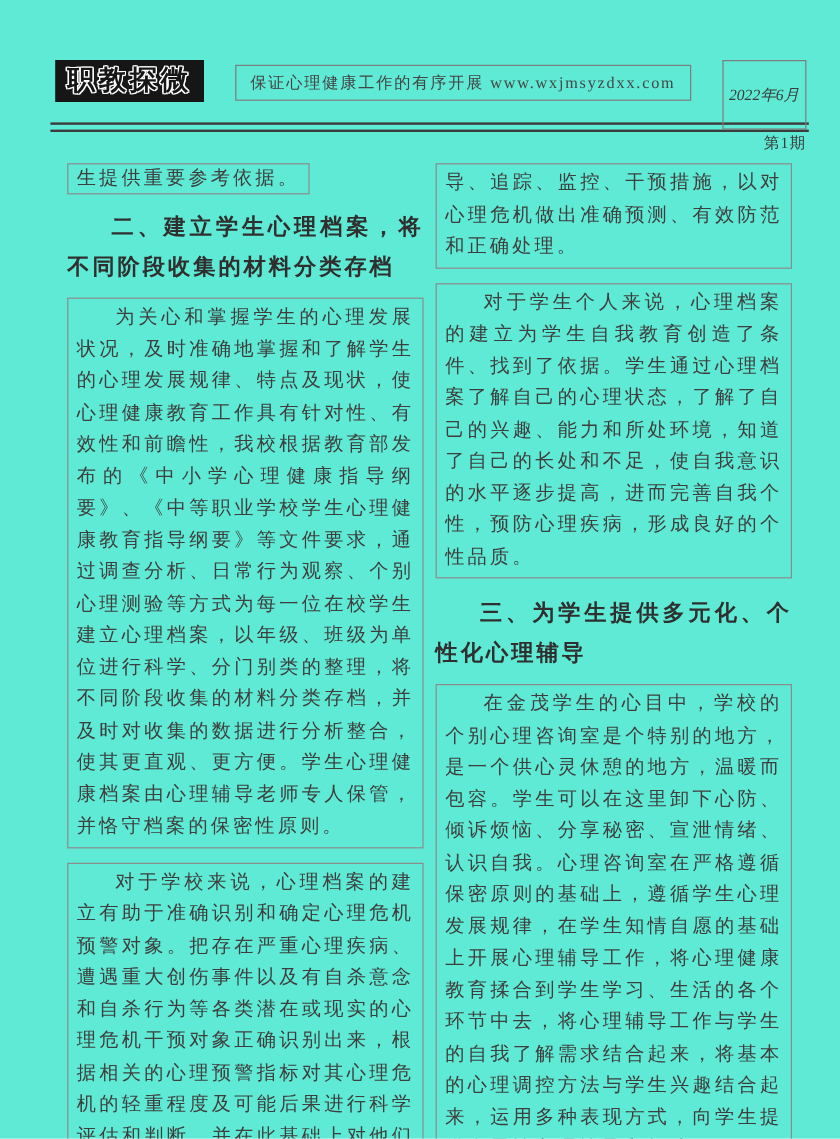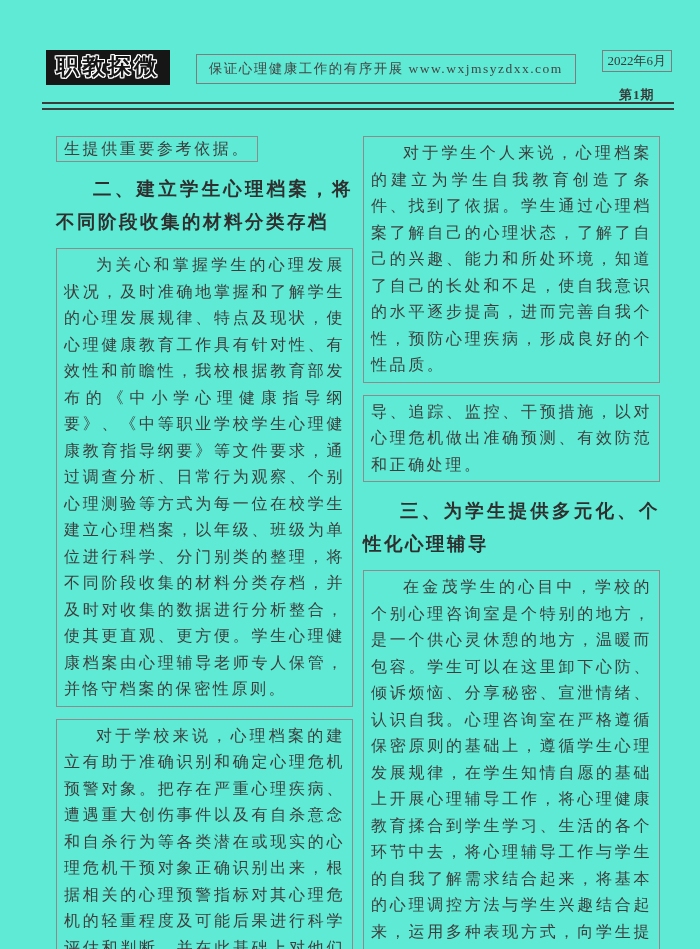--- a/index.html
+++ b/index.html
@@ -49,24 +49,25 @@
   .issue-block {
     text-align: center;
     font-size: 13px;
     color: #3a3a3a;
     line-height: 1.35;
     margin-top: 2px;
   }
   .issue-date {
     display: inline-block;
     border: 1px solid #7d7d7d;
-    padding: 1px 5px;
+    padding: 19px 5px;
     white-space: nowrap;
+    font-style: italic;
   }
-  .issue-no { font-weight: bold; margin-top: 14px; letter-spacing: 1px; }
+  .issue-no { font-weight: normal; margin-top: 2px; letter-spacing: 1px; text-align: right; }
 
   .double-rule {
     margin: 8px 26px 0 42px;
     height: 4px;
     border-top: 2px solid #3c3c3c;
     border-bottom: 2px solid #3c3c3c;
   }
 
   
   .columns {
@@ -136,22 +137,22 @@
   <div class="columns">
 
     <div class="col">
       <div class="para-box tight">生提供重要参考依据。</div>
       <div class="section-heading">二、建立学生心理档案，将不同阶段收集的材料分类存档</div>
       <div class="para-box indent">为关心和掌握学生的心理发展状况，及时准确地掌握和了解学生的心理发展规律、特点及现状，使心理健康教育工作具有针对性、有效性和前瞻性，我校根据教育部发布的《中小学心理健康指导纲要》、《中等职业学校学生心理健康教育指导纲要》等文件要求，通过调查分析、日常行为观察、个别心理测验等方式为每一位在校学生建立心理档案，以年级、班级为单位进行科学、分门别类的整理，将不同阶段收集的材料分类存档，并及时对收集的数据进行分析整合，使其更直观、更方便。学生心理健康档案由心理辅导老师专人保管，并恪守档案的保密性原则。</div>
       <div class="para-box indent">对于学校来说，心理档案的建立有助于准确识别和确定心理危机预警对象。把存在严重心理疾病、遭遇重大创伤事件以及有自杀意念和自杀行为等各类潜在或现实的心理危机干预对象正确识别出来，根据相关的心理预警指标对其心理危机的轻重程度及可能后果进行科学评估和判断，并在此基础上对他们采取相应的咨询、辅</div>
     </div>
 
     <div class="col">
+      <div class="para-box">导、追踪、监控、干预措施，以对心理危机做出准确预测、有效防范和正确处理。</div>
       <div class="para-box indent">对于学生个人来说，心理档案的建立为学生自我教育创造了条件、找到了依据。学生通过心理档案了解自己的心理状态，了解了自己的兴趣、能力和所处环境，知道了自己的长处和不足，使自我意识的水平逐步提高，进而完善自我个性，预防心理疾病，形成良好的个性品质。</div>
-      <div class="para-box">导、追踪、监控、干预措施，以对心理危机做出准确预测、有效防范和正确处理。</div>
       <div class="section-heading">三、为学生提供多元化、个性化心理辅导</div>
       <div class="para-box indent">在金茂学生的心目中，学校的个别心理咨询室是个特别的地方，是一个供心灵休憩的地方，温暖而包容。学生可以在这里卸下心防、倾诉烦恼、分享秘密、宣泄情绪、认识自我。心理咨询室在严格遵循保密原则的基础上，遵循学生心理发展规律，在学生知情自愿的基础上开展心理辅导工作，将心理健康教育揉合到学生学习、生活的各个环节中去，将心理辅导工作与学生的自我了解需求结合起来，将基本的心理调控方法与学生兴趣结合起来，运用多种表现方式，向学生提供发展性心理辅导和帮助。</div>
 
     </div>
 
   </div>
 
 
 </div>
 

